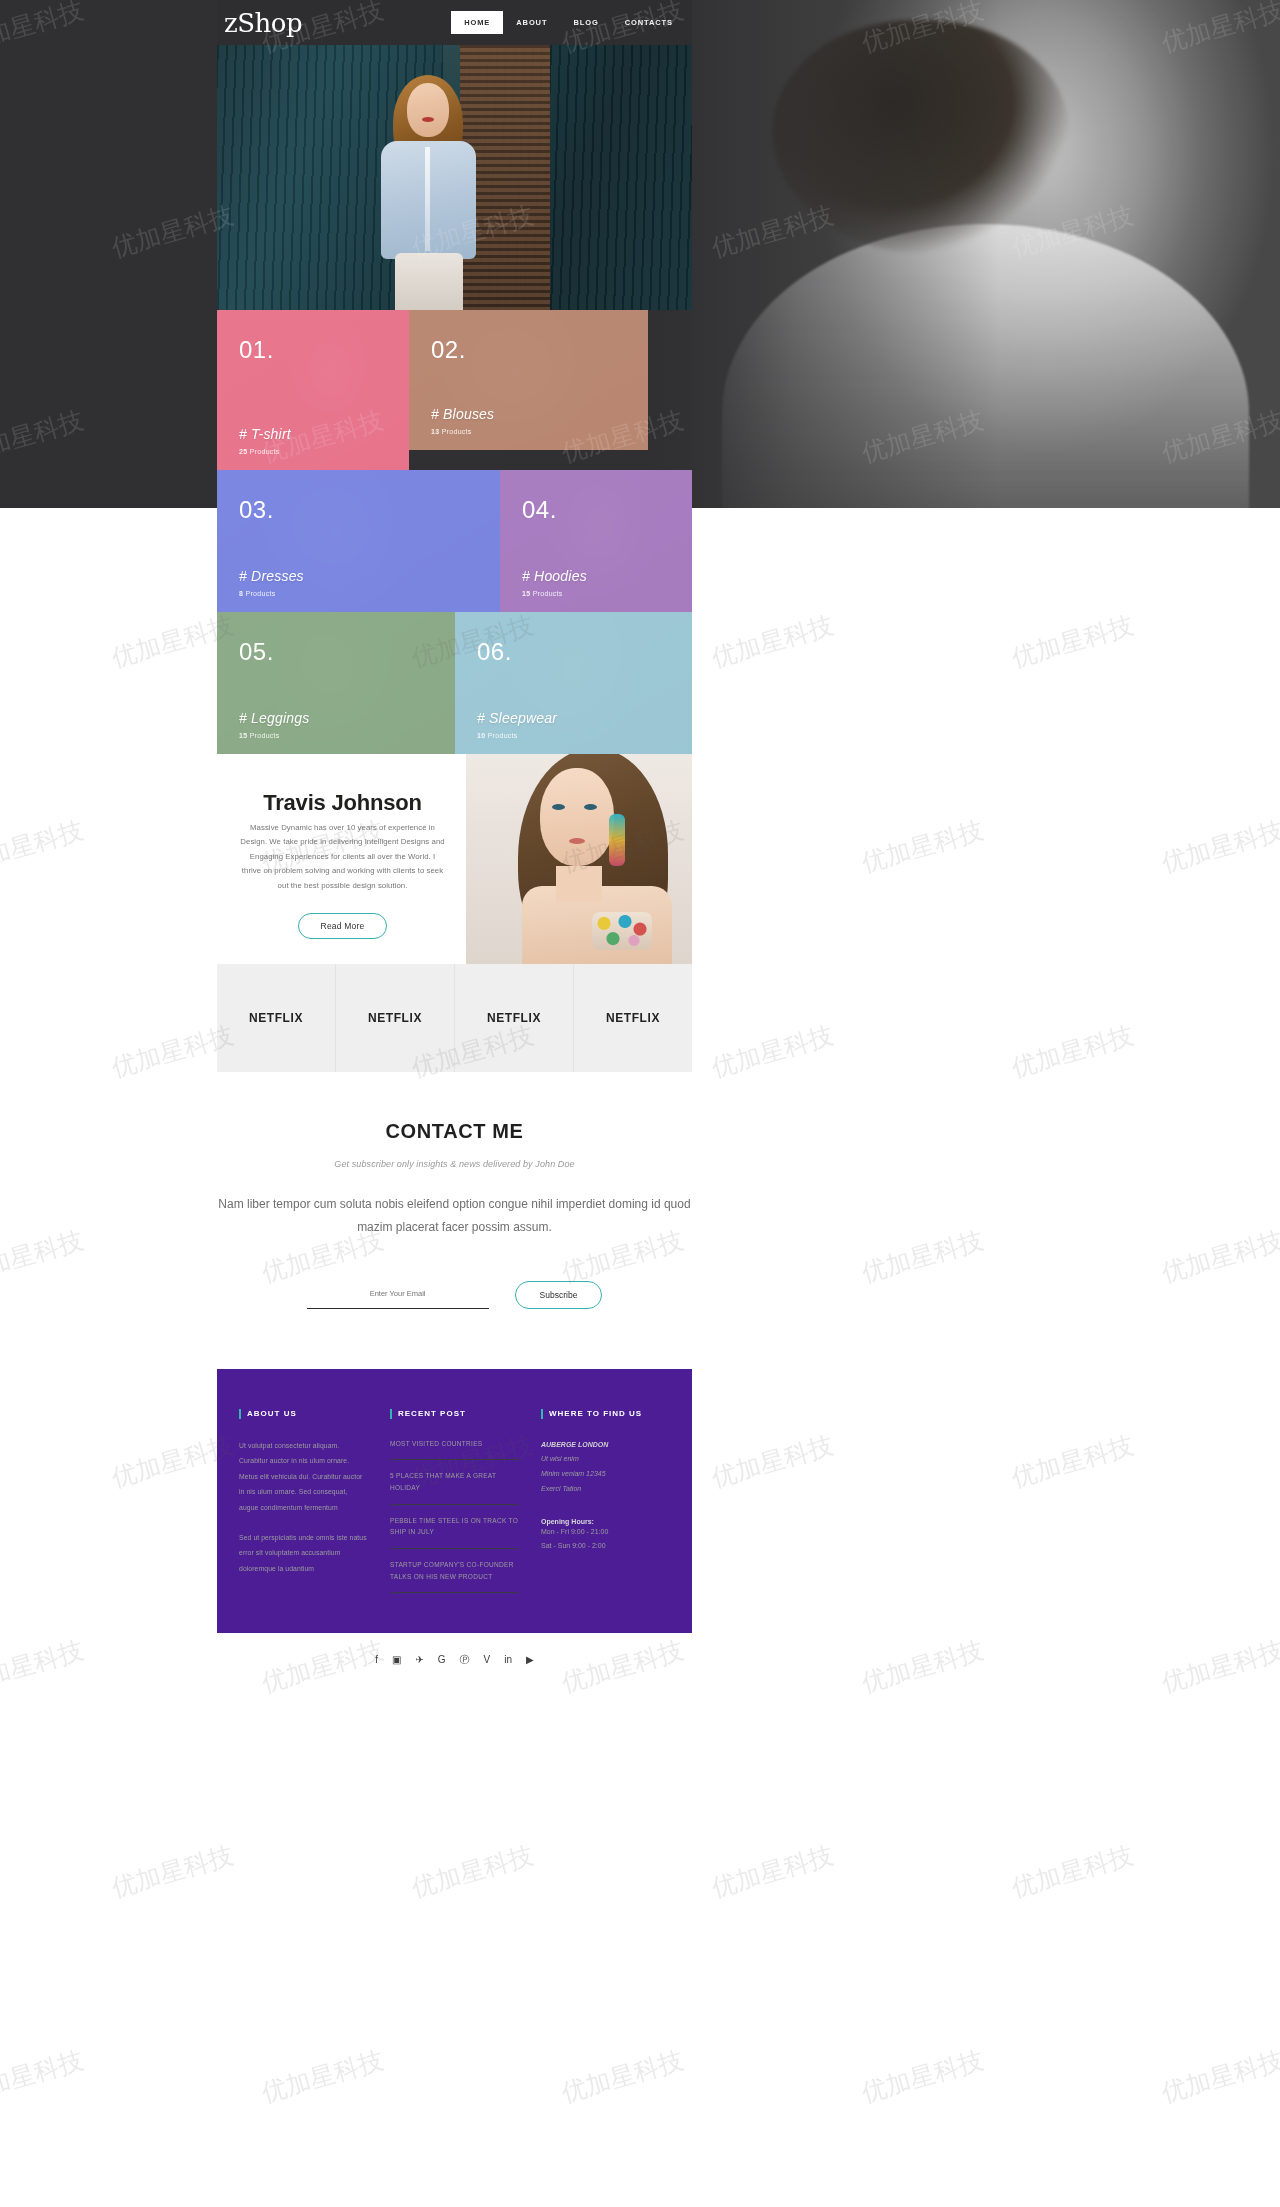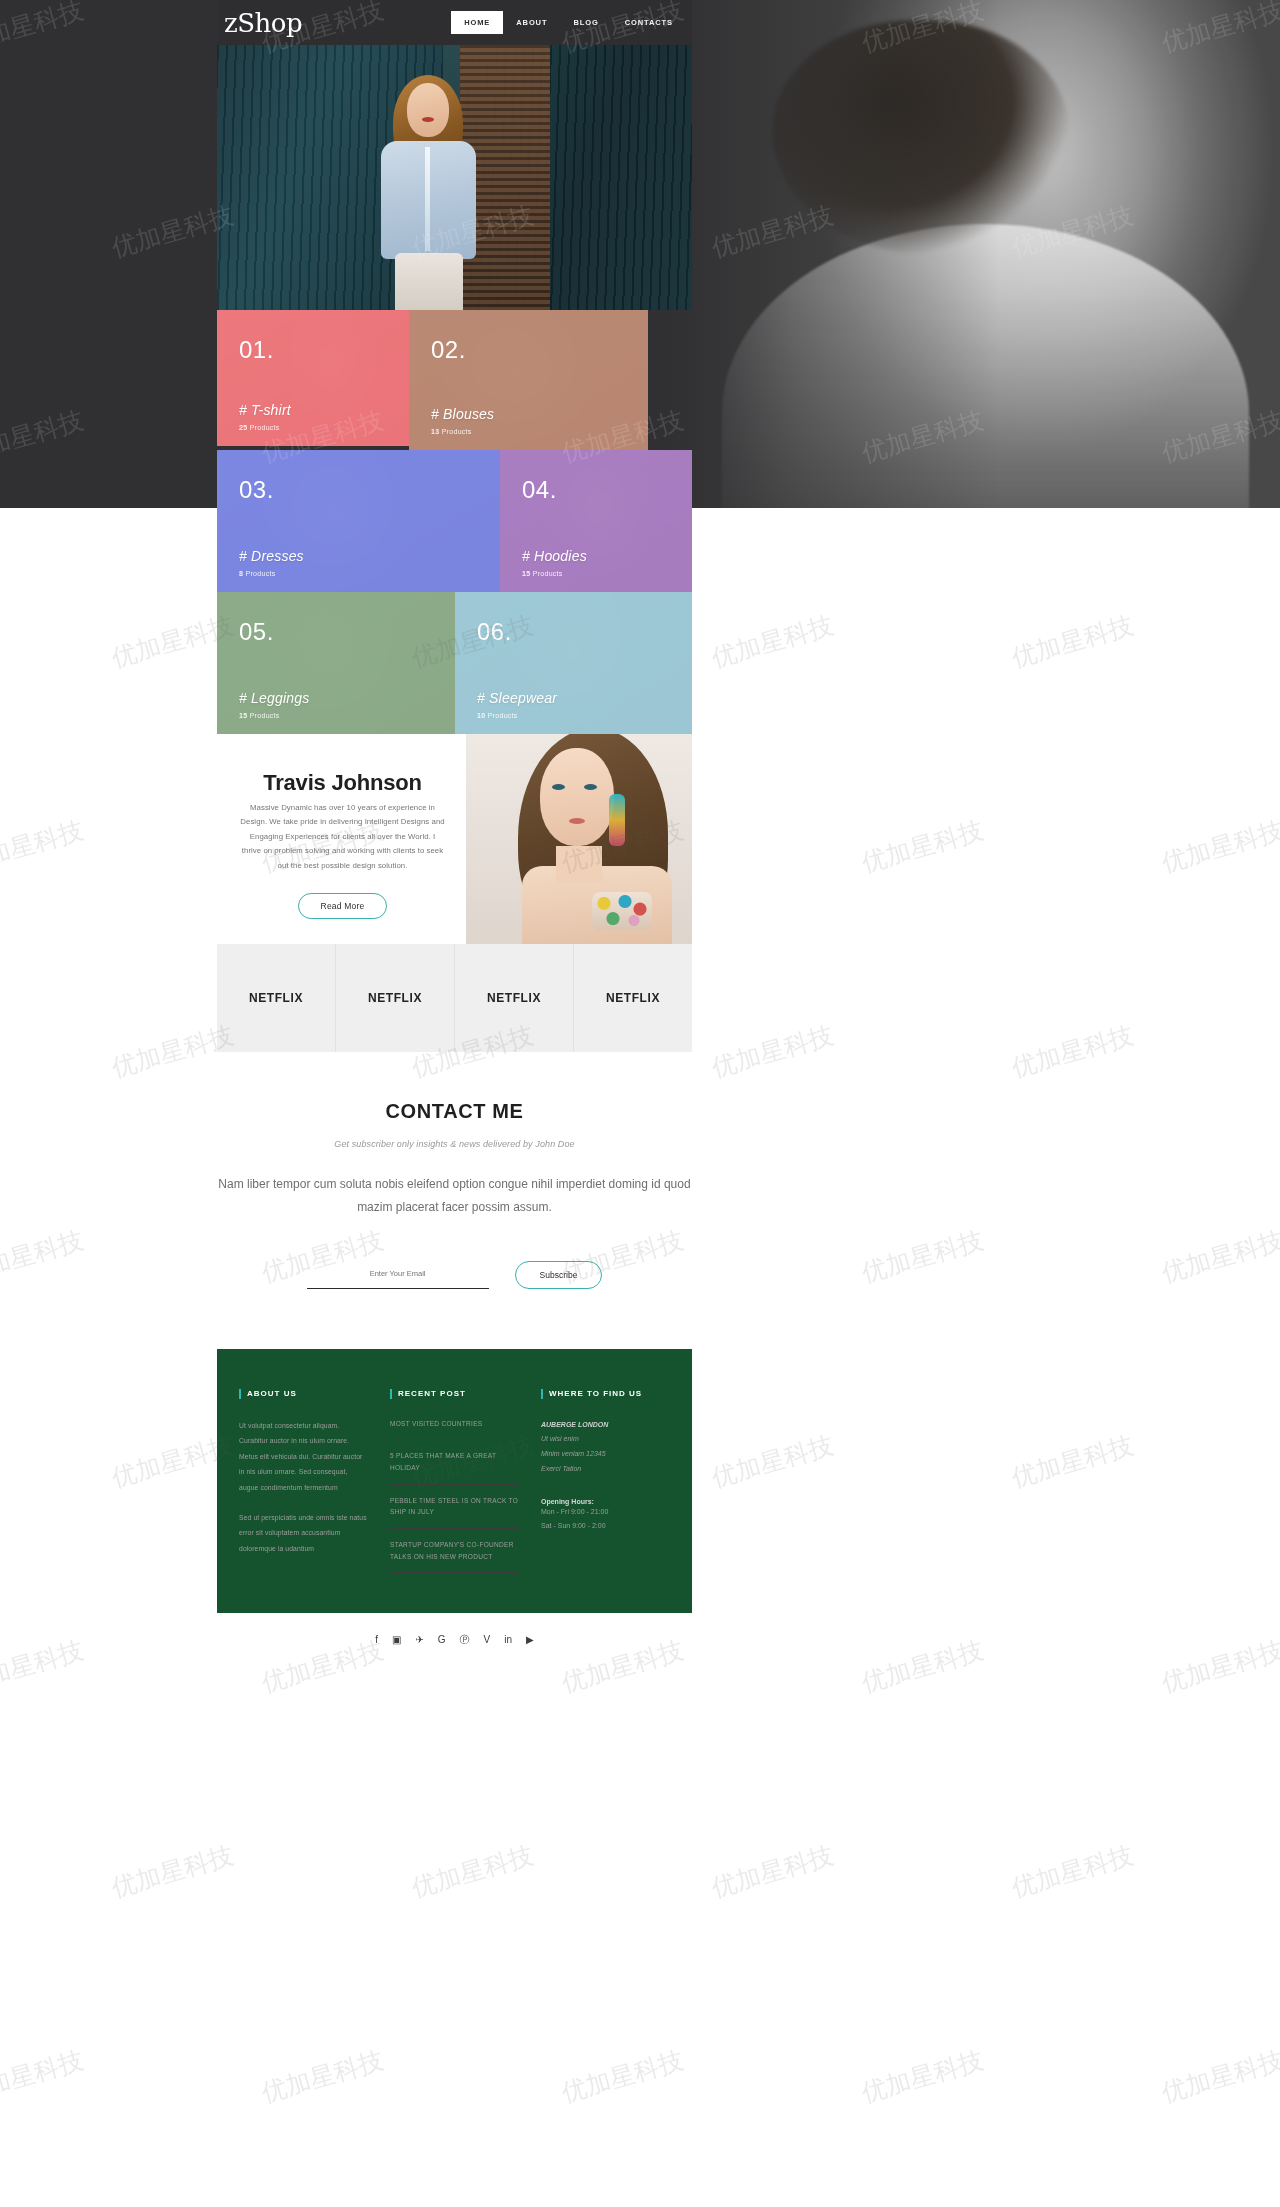--- a/index.html
+++ b/index.html
@@ -272,21 +272,21 @@
     font-family:"Liberation Sans", sans-serif;
   }
   .subscribe-btn {
     border:1px solid #38b0ae; background:#fff; border-radius:20px;
     padding:8px 24px; font-size:8.5px; color:#2e2e30; cursor:pointer;
     font-family:"Liberation Sans", sans-serif;
   }
 
   
   .footer {
-    background:#14532d; color:#bdbdbd; display:flex;
+    background:#4c1d95; color:#bdbdbd; display:flex;
     padding:40px 22px 40px; gap:22px;
   }
   .fcol { flex:1; }
   .fcol h4 {
     font-size:8px; font-weight:700; letter-spacing:1px; color:#fff;
     padding-left:8px; position:relative; margin-bottom:20px;
   }
   .fcol h4::before {
     content:""; position:absolute; left:0; top:0px; width:2px; height:10px;
     background:#2eb8b0;
@@ -340,21 +340,21 @@
       <div class="m-hair"></div>
       <div class="m-face"></div>
       <div class="m-lip"></div>
       <div class="m-jacket"></div>
       <div class="m-skirt"></div>
     </div>
   </div>
 
   <div class="cats">
 
-    <div class="cat" style="width:192px;height:136px;background:#ec4899;">
+    <div class="cat" style="width:192px;height:160px;background:#d946ef;">
       <div class="ghost" style="background:radial-gradient(ellipse 70px 90px at 60% 40%, rgba(255,255,255,.35), transparent 70%),linear-gradient(150deg,#f09a88,#d96a5c);"></div>
       <div class="tint" style="background:rgba(236,130,115,.72);"></div>
       <div class="num">01.</div>
       <div class="label"># T-shirt</div>
       <div class="count">
         <b>25</b>
         <span>Products</span>
       </div>
     </div>
 

